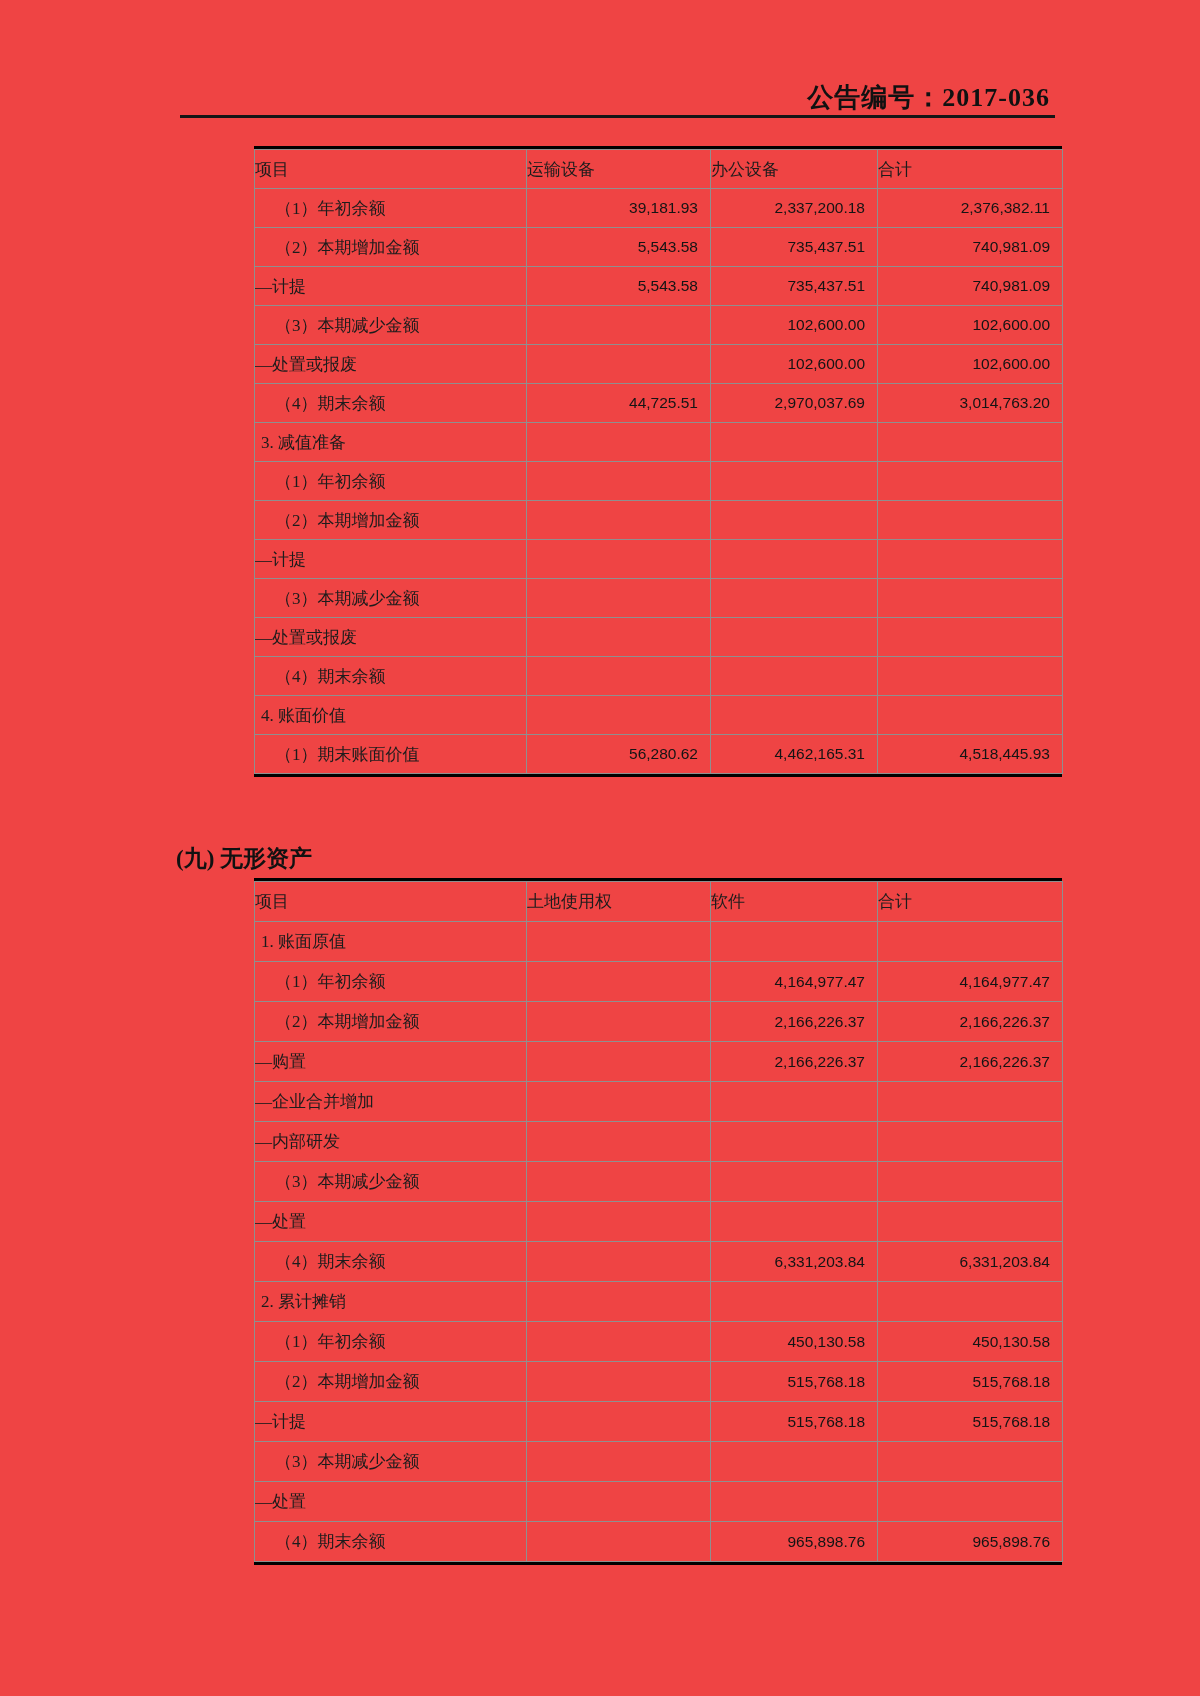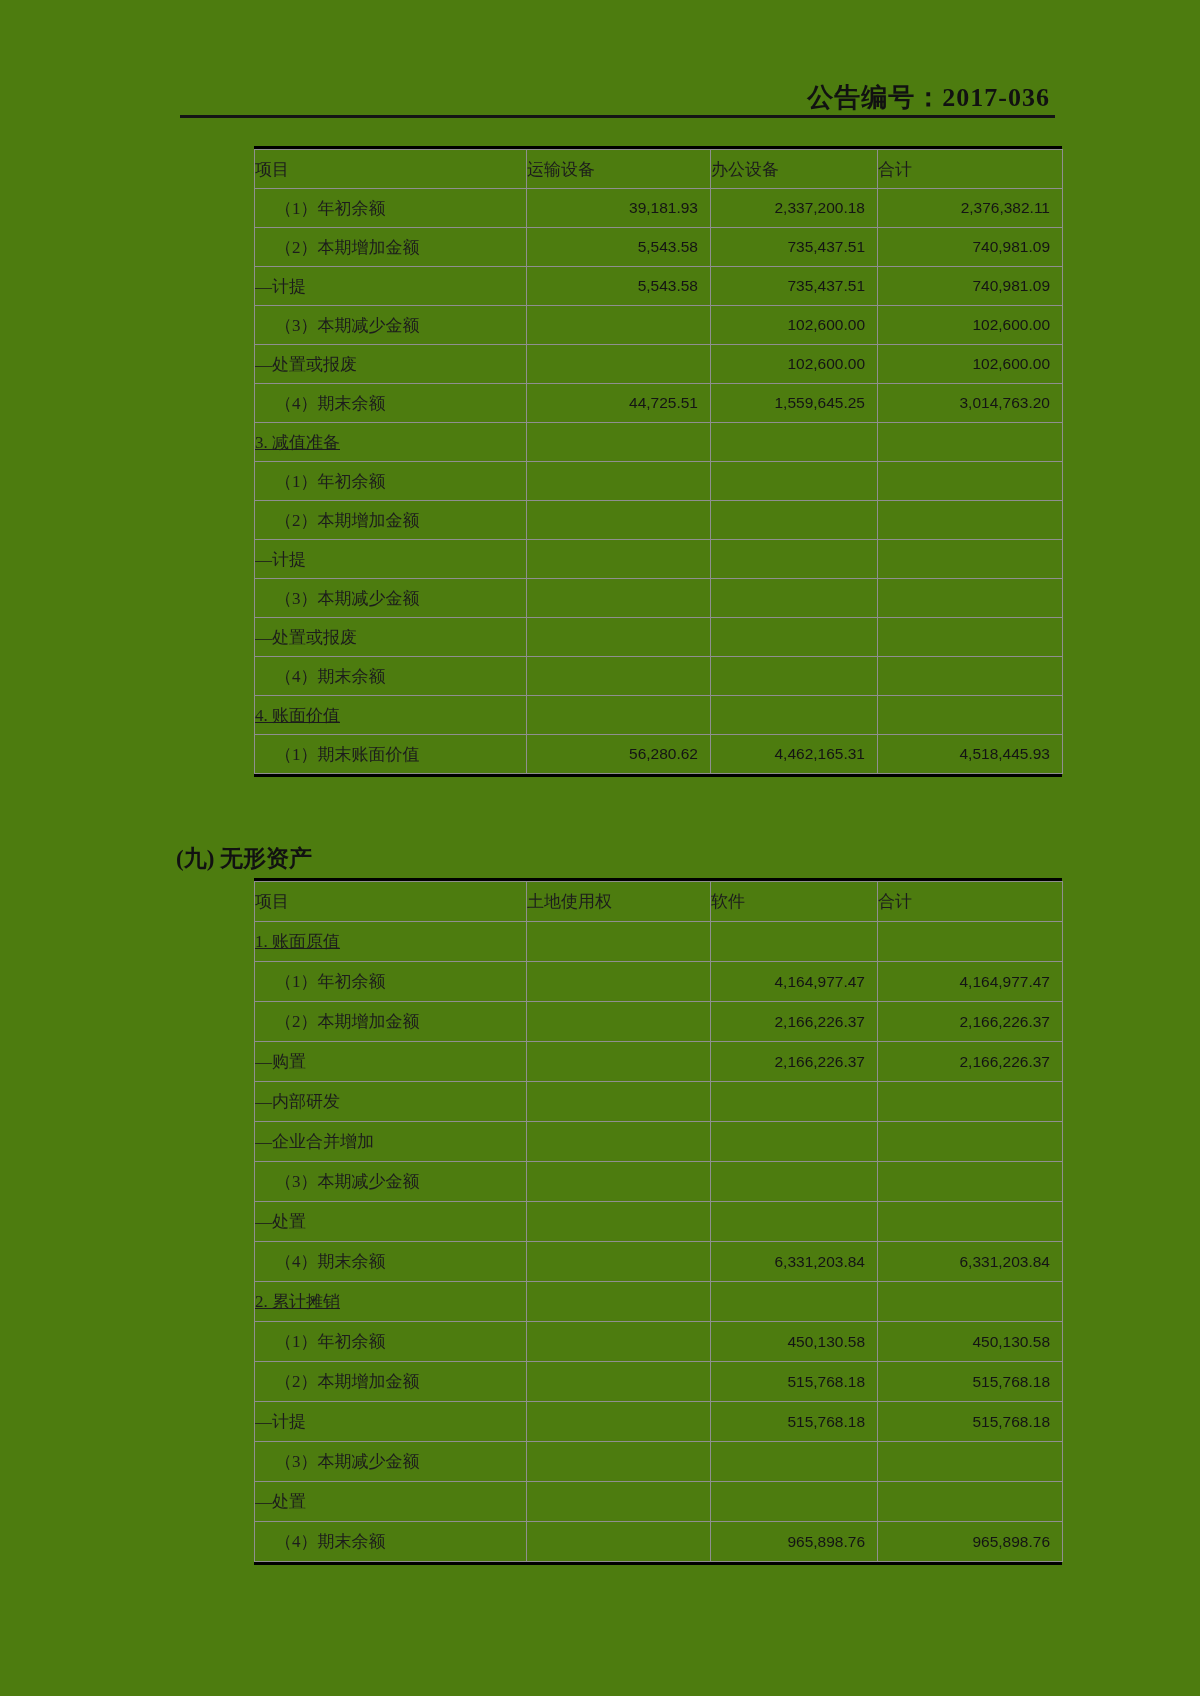--- a/index.html
+++ b/index.html
@@ -1,19 +1,19 @@
 <!DOCTYPE html>
 <html><head>
 <meta charset="utf-8">
 <style>
   html,body{margin:0;padding:0;background:#ffffff;}
   .page{
     position:relative;
     width:1200px;height:1696px;
-    background:#4d7c0f;
+    background:#ef4444;
     font-family:"Liberation Serif","DejaVu Serif",serif;
     color:#1c1c1c;
     overflow:hidden;
   }
   .announce{
     position:absolute;top:80px;right:150px;
     font-size:26px;font-weight:bold;letter-spacing:1px;
     font-family:"Liberation Serif","DejaVu Serif",serif;
     color:#111;white-space:nowrap;
   }
@@ -45,21 +45,21 @@
   .t1 th,.t1 td{height:38px;}
   .t2 th,.t2 td{height:39px;}
   th{
     font-size:17px;font-weight:normal;text-align:left;
     font-family:"Liberation Serif","DejaVu Serif",serif;color:#1c1c1c;
   }
   td.lbl{
     font-size:17px;text-align:left;
     font-family:"Liberation Serif","DejaVu Serif",serif;
   }
-  td.lbl.ind0{padding-left:0;text-decoration:underline;}
+  td.lbl.ind0{padding-left:6px;}
   td.lbl.ind1{padding-left:20px;}
   td.lbl.ind2{}
   td.num{
     font-size:15.5px;text-align:right;padding-right:12px;
     font-family:"Liberation Sans","DejaVu Sans",sans-serif;color:#141414;
   }
 </style>
 </head>
 <body>
 
@@ -112,21 +112,21 @@
           </tr>
           <tr>
             <td class="lbl ind2">—处置或报废</td>
             <td class="num"></td>
             <td class="num">102,600.00</td>
             <td class="num">102,600.00</td>
           </tr>
           <tr>
             <td class="lbl ind1">（4）期末余额</td>
             <td class="num">44,725.51</td>
-            <td class="num">1,559,645.25</td>
+            <td class="num">2,970,037.69</td>
             <td class="num">3,014,763.20</td>
           </tr>
           <tr>
             <td class="lbl ind0">3. 减值准备</td>
             <td class="num"></td>
             <td class="num"></td>
             <td class="num"></td>
           </tr>
           <tr>
             <td class="lbl ind1">（1）年初余额</td>
@@ -217,27 +217,27 @@
             <td class="num">2,166,226.37</td>
             <td class="num">2,166,226.37</td>
           </tr>
           <tr>
             <td class="lbl ind2">—购置</td>
             <td class="num"></td>
             <td class="num">2,166,226.37</td>
             <td class="num">2,166,226.37</td>
           </tr>
           <tr>
+            <td class="lbl ind2">—企业合并增加</td>
+            <td class="num"></td>
+            <td class="num"></td>
+            <td class="num"></td>
+          </tr>
+          <tr>
             <td class="lbl ind2">—内部研发</td>
-            <td class="num"></td>
-            <td class="num"></td>
-            <td class="num"></td>
-          </tr>
-          <tr>
-            <td class="lbl ind2">—企业合并增加</td>
             <td class="num"></td>
             <td class="num"></td>
             <td class="num"></td>
           </tr>
           <tr>
             <td class="lbl ind1">（3）本期减少金额</td>
             <td class="num"></td>
             <td class="num"></td>
             <td class="num"></td>
           </tr>

